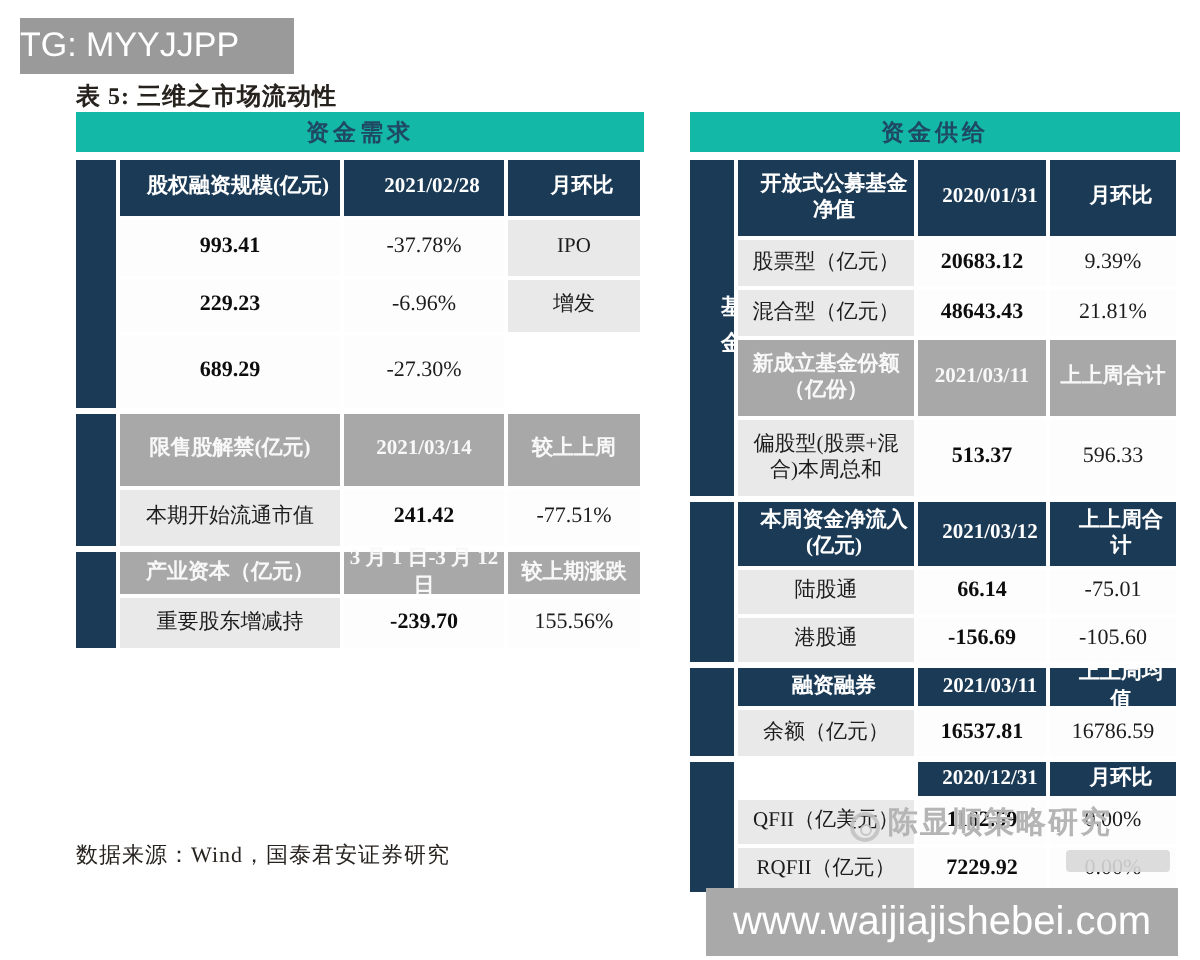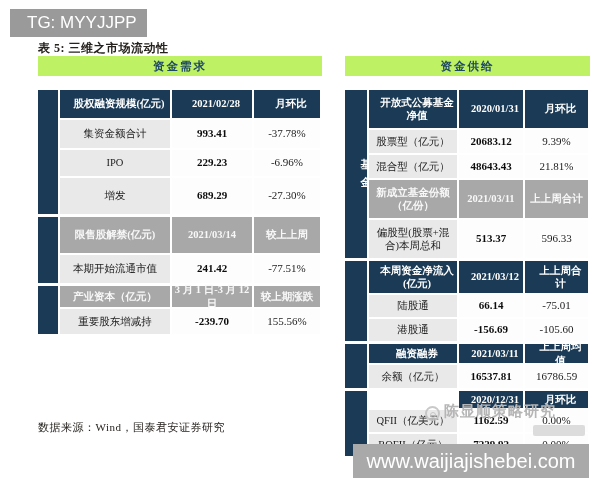--- a/index.html
+++ b/index.html
@@ -5,33 +5,33 @@
   * { margin:0; padding:0; box-sizing:border-box; }
   html,body { background:#ffffff; }
   #page {
     position:relative; width:600px; height:480px; background:#ffffff;
     font-family:"Liberation Serif","DejaVu Serif",serif; overflow:hidden;
   }
   .tg-badge {
     position:absolute; left:10px; top:9px; width:137px; height:28px;
     background:#9a9a9a; color:#ffffff;
     font-family:"Liberation Sans","DejaVu Sans",sans-serif;
-    font-size:17px; display:flex; align-items:center; padding-left:17px;
+    font-size:17px; display:flex; align-items:center; padding-left:0;
   }
   .table-title {
     position:absolute; left:38px; top:40px; font-size:12px; font-weight:bold;
     color:#26221e; letter-spacing:0.5px;
   }
   .tbl { position:absolute; top:56px; }
   .tbl-demand { left:38px; width:284px; }
   .tbl-supply { left:345px; width:245px; }
   .blue-head {
-    height:20px; background:#bef264; color:#1f4864; font-weight:bold;
+    height:20px; background:#14b8a6; color:#1f4864; font-weight:bold;
     font-size:11.5px; display:flex; align-items:center; justify-content:center;
-    margin-bottom:14px; letter-spacing:2px;
+    margin-bottom:4px; letter-spacing:2px;
   }
   .section { display:grid; gap:2px; margin-bottom:3px; }
   .dcols { grid-template-columns:20px 110px 80px 66px; }
   .scols { grid-template-columns:22px 88px 64px 63px; }
   .d1 { grid-template-rows:28px 28px 26px 36px; }
   .d2 { grid-template-rows:36px 28px; }
   .d3 { grid-template-rows:21px 25px; }
   .s1 { grid-template-rows:38px 23px 23px 38px 38px; }
   .s2 { grid-template-rows:32px 22px 22px; }
   .s3 { grid-template-rows:19px 23px; }
@@ -87,21 +87,20 @@
   <div class="table-title">表 5: 三维之市场流动性</div>
 
   <div class="tbl tbl-demand">
     <div class="blue-head">资金需求</div>
 
     <div class="section dcols d1">
       <div class="bar"></div>
       <div class="cell hc">股权融资规模(亿元)</div>
       <div class="cell hc">2021/02/28</div>
       <div class="cell hc">月环比</div>
-      <div class="cell lc">集资金额合计</div>
       <div class="cell vc">993.41</div>
       <div class="cell pc">-37.78%</div>
       <div class="cell lc">IPO</div>
       <div class="cell vc">229.23</div>
       <div class="cell pc">-6.96%</div>
       <div class="cell lc">增发</div>
       <div class="cell vc">689.29</div>
       <div class="cell pc">-27.30%</div>
     </div>
 

